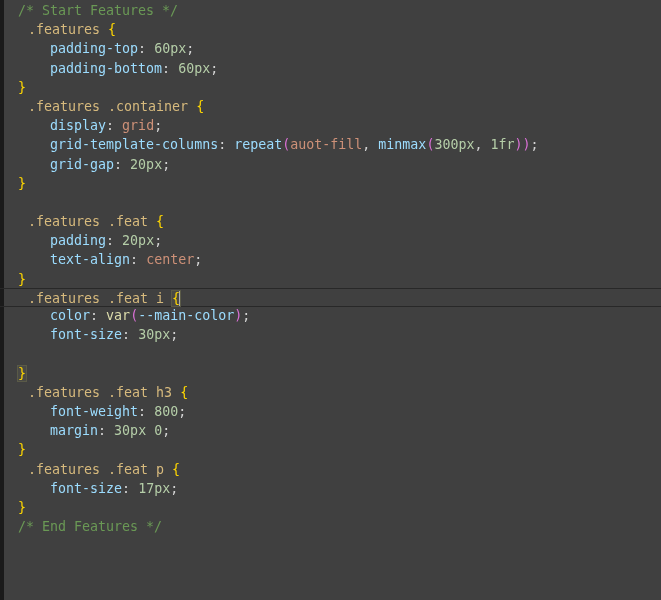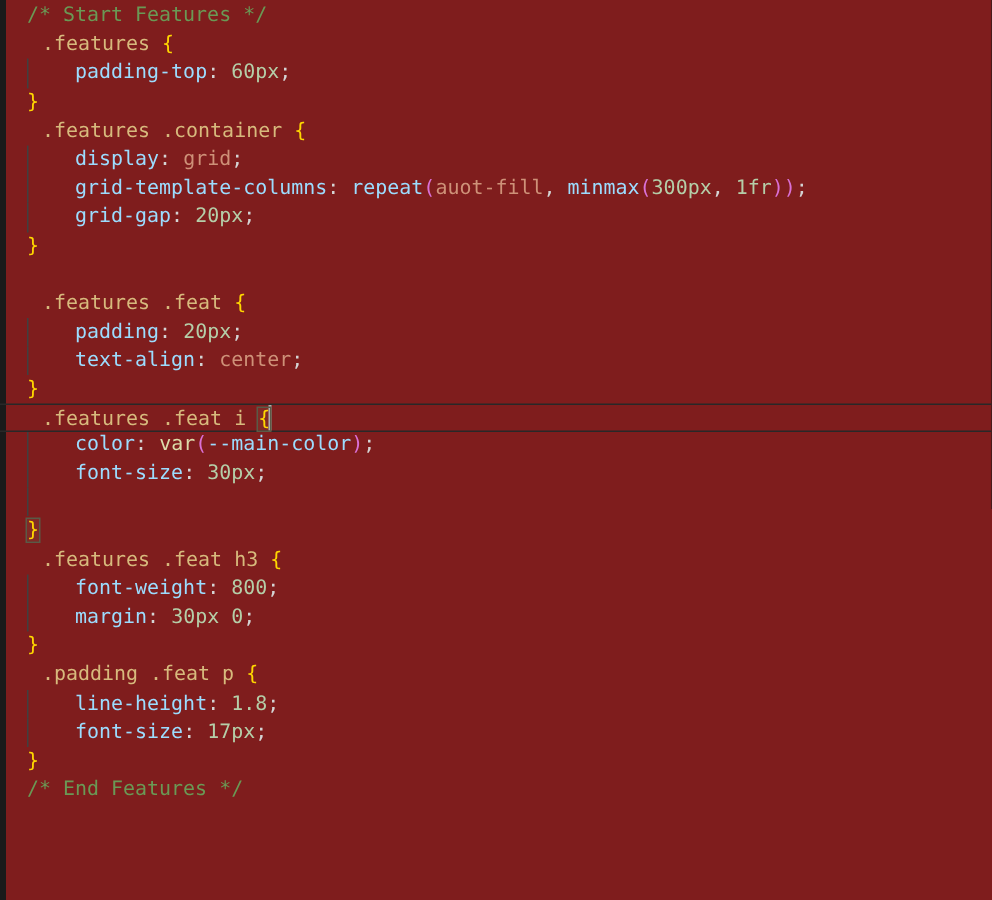--- a/index.html
+++ b/index.html
@@ -11,21 +11,21 @@
     width: 661px;
     height: 600px;
     overflow: hidden;
     font-family: "DejaVu Sans Mono", "Liberation Mono", monospace;
   }
 
   #editor {
     position: relative;
     width: 661px;
     height: 600px;
-    background: #7f1d1d;
+    background: #404040;
     font-size: 13.3px;
     line-height: 19.2px;
     -webkit-font-smoothing: antialiased;
   }
 
   
   #gutter-strip {
     position: absolute;
     left: 0; top: 0;
     width: 4px; height: 600px;
@@ -114,20 +114,21 @@
   <div id="gutter-strip"></div>
 
   <div id="lines">
 
     <div class="line"><span class="cmt">/* Start Features */</span></div>
 
     <div class="line"><span class="sel">.features</span><span class="punc"> </span><span class="br">{</span></div>
 
     <div class="line guide"><span class="punc">    </span><span class="prop">padding-top</span><span class="punc">:</span><span class="punc"> </span><span class="num">60px</span><span class="punc">;</span></div>
 
+    <div class="line guide"><span class="punc">    </span><span class="prop">padding-bottom</span><span class="punc">:</span><span class="punc"> </span><span class="num">60px</span><span class="punc">;</span></div>
 
 
     <div class="line"><span class="br">}</span></div>
 
     <div class="line"><span class="sel">.features .container</span><span class="punc"> </span><span class="br">{</span></div>
 
     <div class="line guide"><span class="punc">    </span><span class="prop">display</span><span class="punc">:</span><span class="punc"> </span><span class="val">grid</span><span class="punc">;</span></div>
 
     <div class="line guide"><span class="punc">    </span><span class="prop">grid-template-columns</span><span class="punc">:</span><span class="punc"> </span><span class="prop">repeat</span><span class="pn">(</span><span class="val">auot-fill</span><span class="punc">,</span><span class="punc"> </span><span class="prop">minmax</span><span class="pn">(</span><span class="num">300px</span><span class="punc">,</span><span class="punc"> </span><span class="num">1fr</span><span class="pn">))</span><span class="punc">;</span></div>
 
@@ -156,23 +157,22 @@
     <div class="line"><span class="br bmatch">}</span></div>
 
     <div class="line"><span class="sel">.features .feat h3</span><span class="punc"> </span><span class="br">{</span></div>
 
     <div class="line guide"><span class="punc">    </span><span class="prop">font-weight</span><span class="punc">:</span><span class="punc"> </span><span class="num">800</span><span class="punc">;</span></div>
 
     <div class="line guide"><span class="punc">    </span><span class="prop">margin</span><span class="punc">:</span><span class="punc"> </span><span class="num">30px</span><span class="punc"> </span><span class="num">0</span><span class="punc">;</span></div>
 
     <div class="line"><span class="br">}</span></div>
 
-    <div class="line"><span class="sel">.padding .feat p</span><span class="punc"> </span><span class="br">{</span></div>
+    <div class="line"><span class="sel">.features .feat p</span><span class="punc"> </span><span class="br">{</span></div>
 
-    <div class="line guide"><span class="punc">    </span><span class="prop">line-height</span><span class="punc">:</span><span class="punc"> </span><span class="num">1.8</span><span class="punc">;</span></div>
 
 
     <div class="line guide"><span class="punc">    </span><span class="prop">font-size</span><span class="punc">:</span><span class="punc"> </span><span class="num">17px</span><span class="punc">;</span></div>
 
     <div class="line"><span class="br">}</span></div>
 
     <div class="line"><span class="cmt">/* End Features */</span></div>
 
   </div>
 </div>

